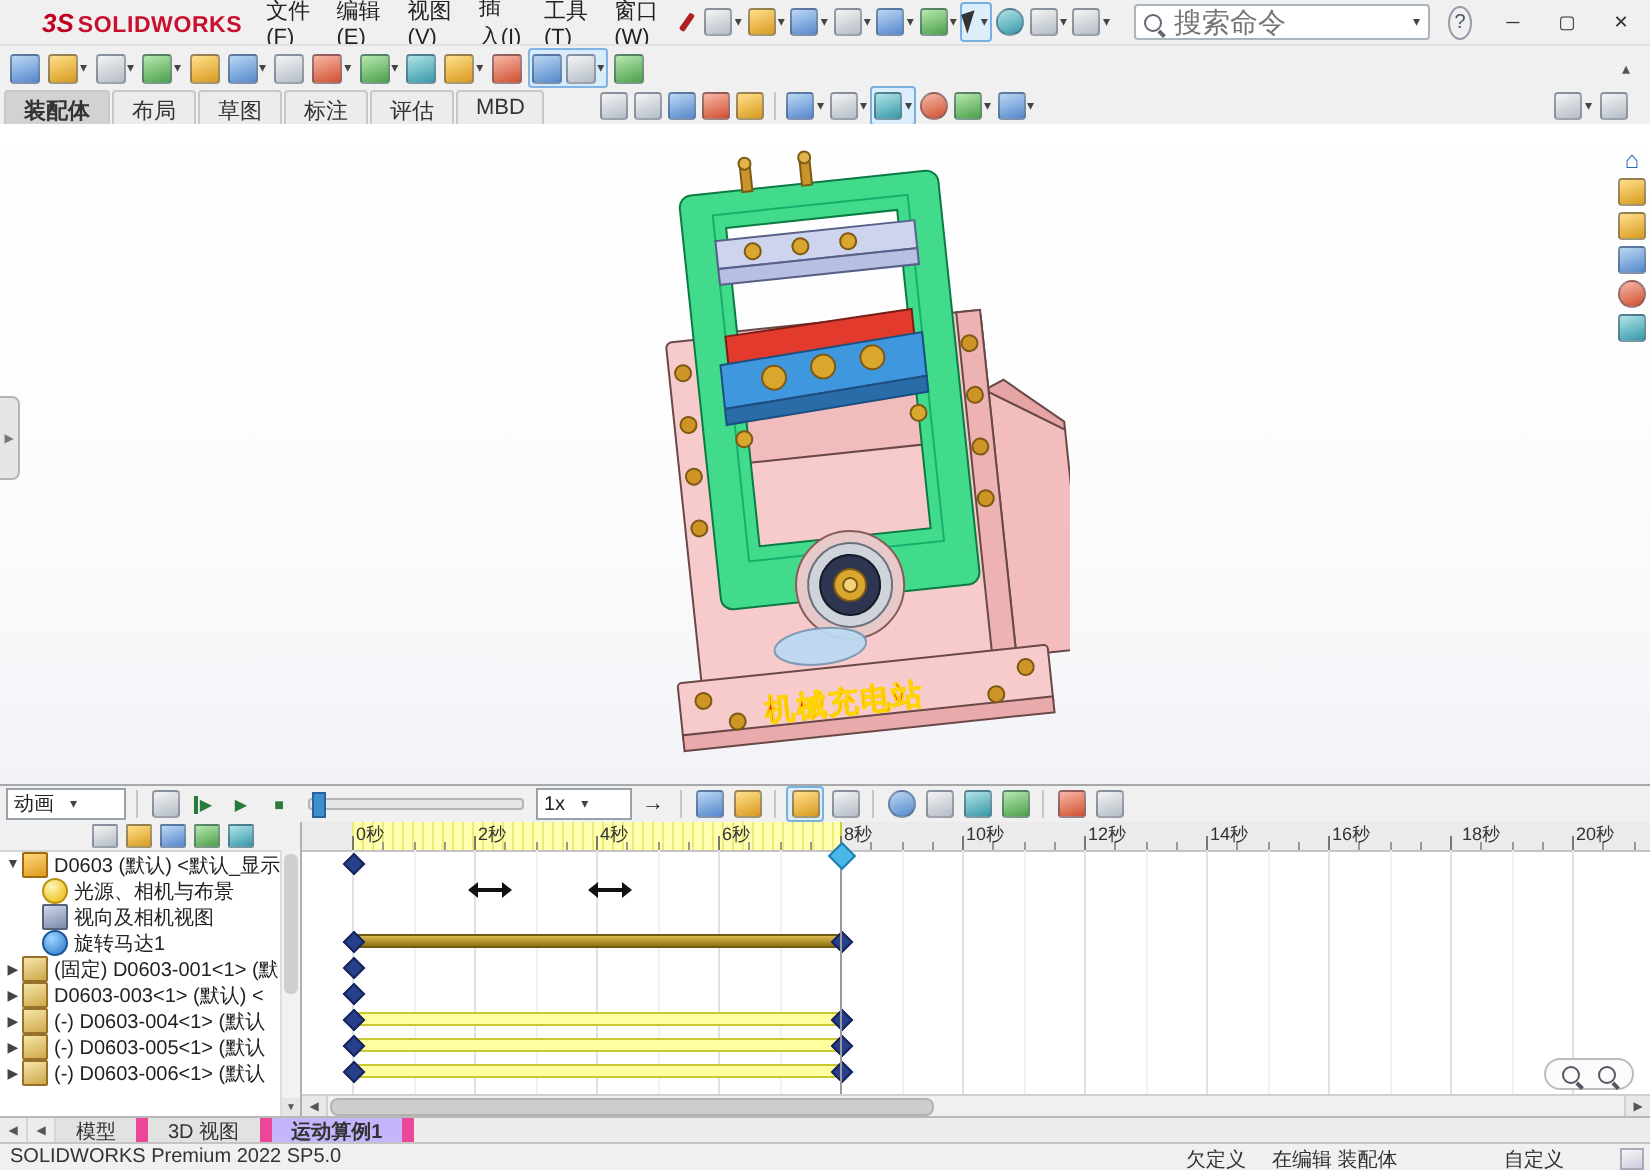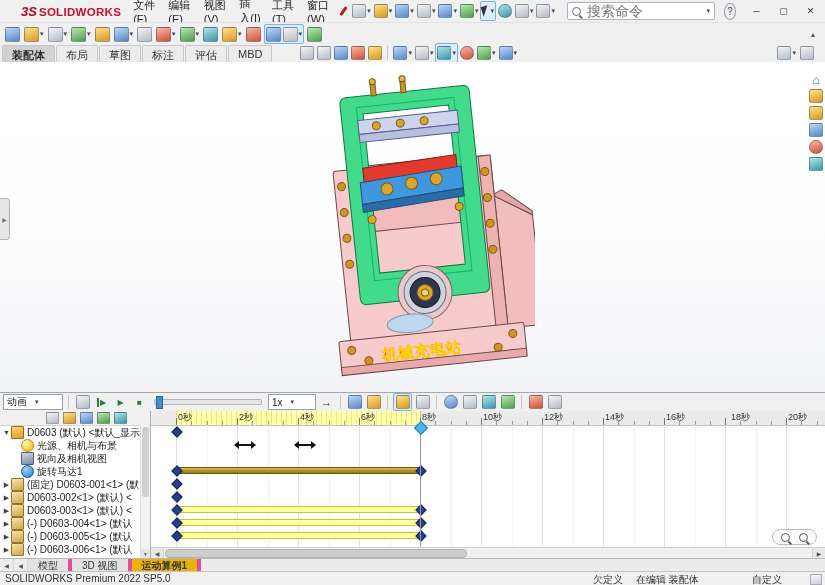--- a/index.html
+++ b/index.html
@@ -109,22 +109,22 @@
   .hs-btn.left{left:0;border-right:1px solid #d0d0d0;}
   .hs-btn.right{right:0;border-left:1px solid #d0d0d0;}
   .hthumb{position:absolute;left:14px;top:1px;bottom:1px;width:300px;background:#cdcdcd;border:1px solid #b2b2b2;border-radius:4px;}
   .zoompill{position:absolute;right:8px;bottom:14px;height:14px;padding:0 8px;background:#fbfbfb;border:1px solid #bcbcbc;border-radius:8px;display:flex;align-items:center;gap:9px;}
   .mag2{position:relative;width:7px;height:7px;border:1.5px solid #556;border-radius:50%;}
   .mag2::after{content:"";position:absolute;right:-3px;bottom:-3px;width:4px;height:1.5px;background:#556;transform:rotate(45deg);}
 
   
   .doctabs{position:absolute;top:558px;left:0;width:825px;height:13px;background:#ececec;border-top:1px solid #b8b8b8;display:flex;align-items:stretch;font-size:10px;}
   .navbtn{width:13px;display:flex;align-items:center;justify-content:center;font-size:6px;color:#555;border-right:1px solid #d6d6d6;}
-  .dtab{padding:0 10px;display:flex;align-items:center;border-right:4px solid #ec4899;background:#e2e2e2;color:#333;}
-  .dtab.active{background:#eab308;font-weight:bold;}
+  .dtab{padding:0 10px;display:flex;align-items:center;border-right:6px solid #ec4899;background:#e2e2e2;color:#333;}
+  .dtab.active{background:#c4b5fd;font-weight:bold;}
 
   
   .statusbar{position:absolute;top:571px;left:0;width:825px;height:14px;background:#f0f0f0;border-top:1px solid #c4c4c4;font-size:10px;color:#333;}
   .sb-left{position:absolute;left:5px;top:1px;}
   .sb-a{position:absolute;left:593px;top:1px;}
   .sb-b{position:absolute;left:636px;top:1px;}
   .sb-c{position:absolute;left:752px;top:1px;}
   .sb-grip{position:absolute;right:3px;top:2px;width:10px;height:9px;border:1px solid #aab;background:linear-gradient(160deg,#f8f8f8,#ccd);}
 </style>
 </head>
@@ -485,25 +485,20 @@
         <div class="trow">
           <span class="ind"></span>
             <span class="arrow"></span>
           <span class="ticon i-motor"></span>
           <span class="tlabel">旋转马达1</span>
         </div>
         <div class="trow">
           <span class="arrow">▶</span>
           <span class="ticon i-part"></span>
           <span class="tlabel">(固定) D0603-001&lt;1&gt; (默</span>
-        </div>
-        <div class="trow">
-          <span class="arrow">▶</span>
-          <span class="ticon i-part"></span>
-          <span class="tlabel">D0603-002&lt;1&gt; (默认) &lt;</span>
         </div>
         <div class="trow">
           <span class="arrow">▶</span>
           <span class="ticon i-part"></span>
           <span class="tlabel">D0603-003&lt;1&gt; (默认) &lt;</span>
         </div>
         <div class="trow">
           <span class="arrow">▶</span>
           <span class="ticon i-part"></span>
           <span class="tlabel">(-) D0603-004&lt;1&gt; (默认</span>

